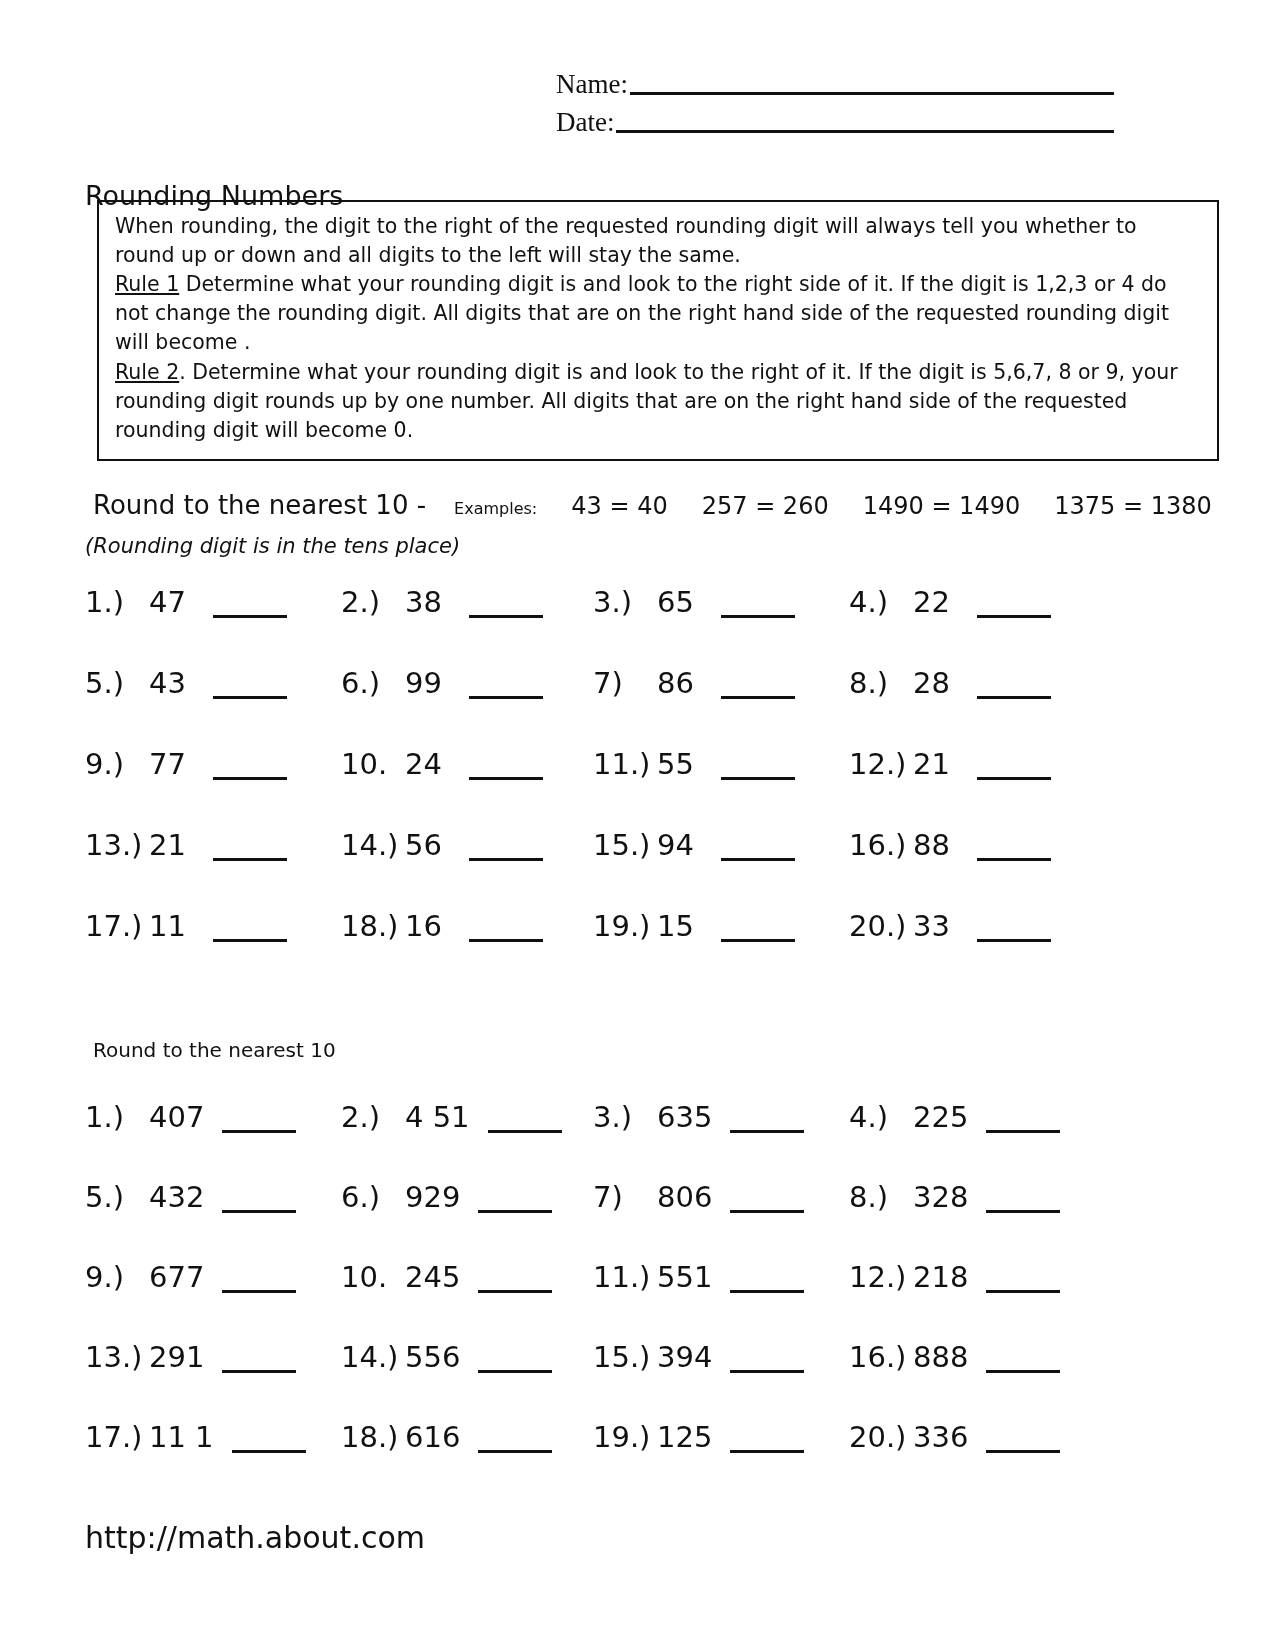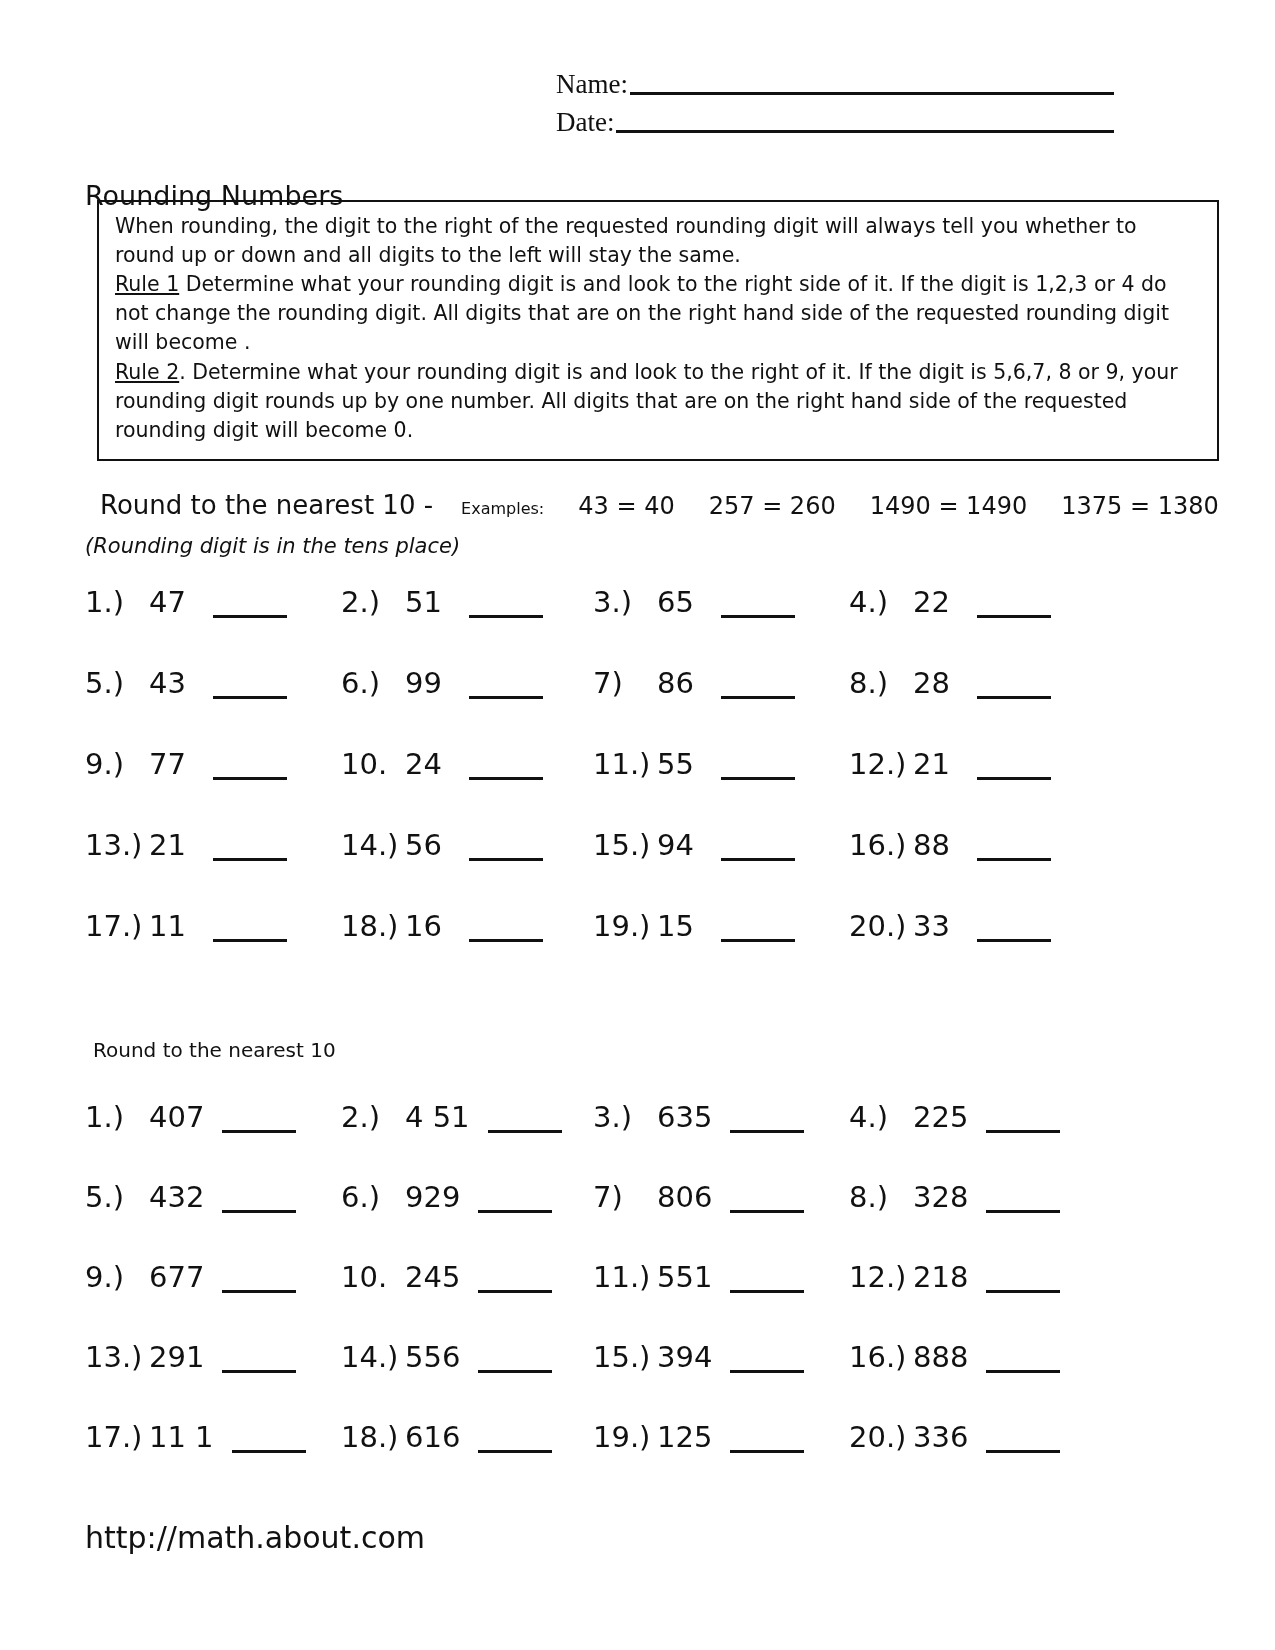--- a/index.html
+++ b/index.html
@@ -25,21 +25,21 @@
   
   .rules-box{
     position:absolute;left:97px;top:200px;width:1122px;box-sizing:border-box;
     border:2px solid #111;padding:10px 16px 14px 16px;
     font-size:20.5px;line-height:1.42;
   }
   .rules-box p{margin:0;}
   .rule-label{font-weight:normal;text-decoration:underline;}
 
   
-  .sec1-head{position:absolute;left:100px;top:490px;display:flex;align-items:baseline;white-space:nowrap;justify-content:center;}
+  .sec1-head{position:absolute;left:93px;top:490px;display:flex;align-items:baseline;white-space:nowrap;justify-content:center;}
   .sec1-title{font-size:26px;}
   .examples-label{font-size:16px;margin-left:28px;}
   .example-item{font-size:24px;margin-left:34px;}
   .sec1-sub{position:absolute;left:85px;top:534px;font-size:21px;font-style:italic;}
 
   
   .problem-grid{
     position:absolute;left:85px;width:1115px;
     display:grid;grid-template-columns:256px 252px 256px 1fr;
     align-content:start;
@@ -95,21 +95,21 @@
   <div class="sec1-sub">(Rounding digit is in the tens place)</div>
 
   <div class="problem-grid grid-1">
       <div class="problem">
         <span class="p-num">1.)</span>
         <span class="p-val">47</span>
         <span class="p-blank"></span>
       </div>
       <div class="problem">
         <span class="p-num">2.)</span>
-        <span class="p-val">51</span>
+        <span class="p-val">38</span>
         <span class="p-blank"></span>
       </div>
       <div class="problem">
         <span class="p-num">3.)</span>
         <span class="p-val">65</span>
         <span class="p-blank"></span>
       </div>
       <div class="problem">
         <span class="p-num">4.)</span>
         <span class="p-val">22</span>

